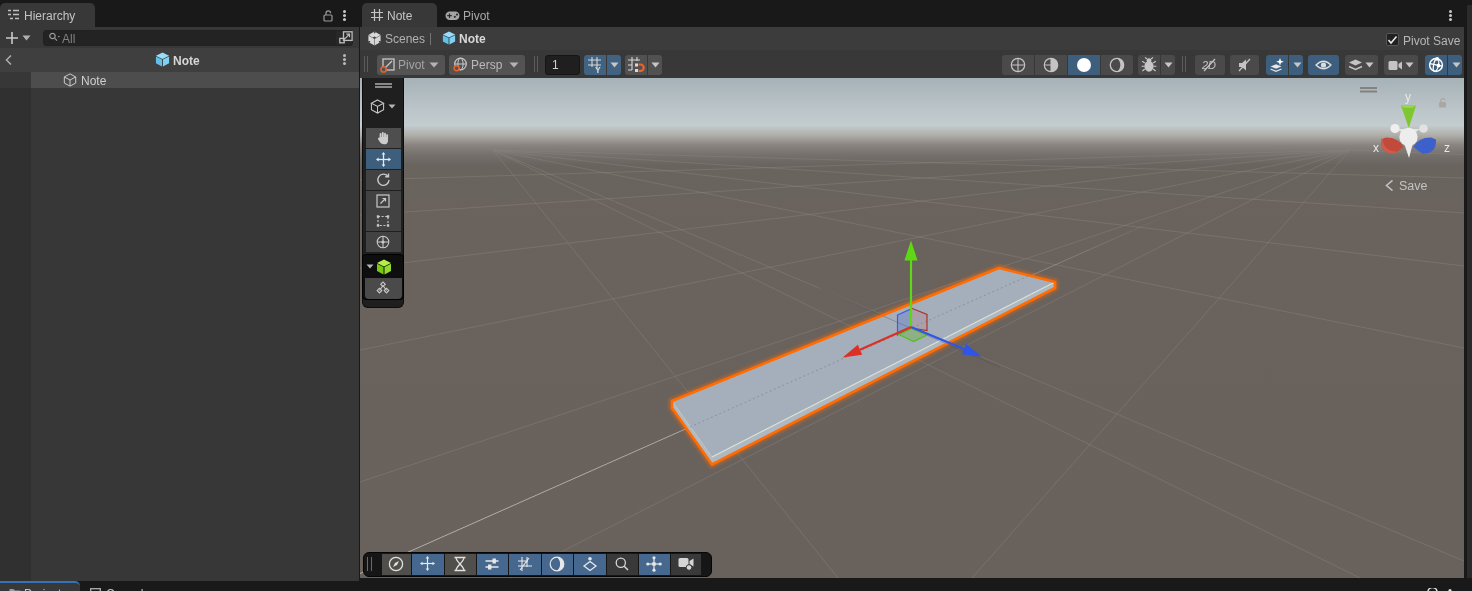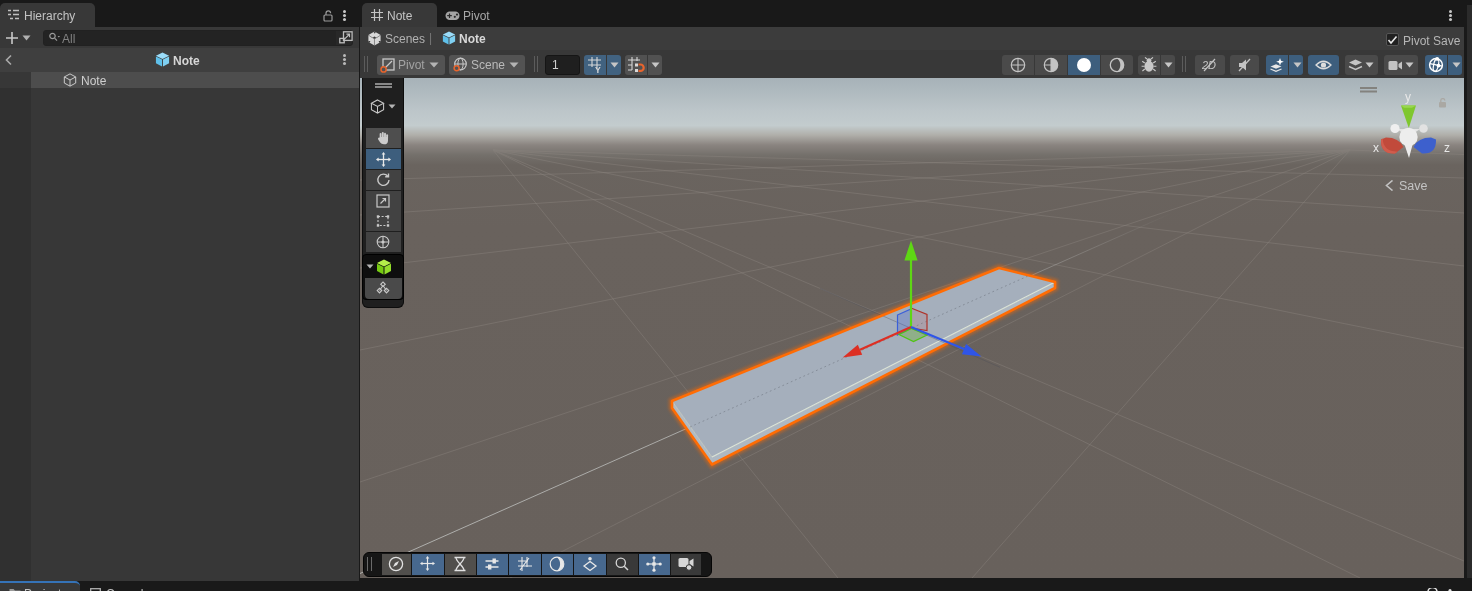--- a/index.html
+++ b/index.html
@@ -153,21 +153,21 @@
         <path d="M0.5 0.5 H9.5 L5 5.5 Z" fill="#b4b4b4"></path>
       </svg>
 
     <div class="abs" style="left:89px;top:55px;width:76px;height:20px;background:#535353;border-radius:3px;"></div>
     <svg class="abs" style="left:93px;top:57px" width="15" height="15" viewBox="0 0 15 15">
       <circle cx="7.5" cy="7" r="5.8" fill="none" stroke="#c8c8c8" stroke-width="1.2"></circle>
       <ellipse cx="7.5" cy="7" rx="2.6" ry="5.8" fill="none" stroke="#c8c8c8" stroke-width="1"></ellipse>
       <path d="M1.8 7 H13.2" stroke="#c8c8c8" stroke-width="1"></path>
       <circle cx="3.6" cy="11.2" r="2.5" fill="#535353" stroke="#e8642d" stroke-width="1.5"></circle>
     </svg>
-    <div class="abs txt" style="left:111px;top:59px;color:#bababa;">Scene</div>
+    <div class="abs txt" style="left:111px;top:59px;color:#bababa;">Persp</div>
     <svg class="abs" style="left:149px;top:62px" width="10" height="6" viewBox="0 0 10 6">
         <path d="M0.5 0.5 H9.5 L5 5.5 Z" fill="#b4b4b4"></path>
       </svg>
     <div class="abs" style="left:174px;top:56px;width:1px;height:16px;background:#5c5c5c;box-shadow:3px 0 0 #5c5c5c;"></div>
 
     <div class="abs" style="left:185px;top:55px;width:35px;height:20px;background:#1f1f1f;border-radius:3px;border:1px solid #151515;"></div>
     <div class="abs txt" style="left:192px;top:59px;color:#d2d2d2;">1</div>
 
     <div class="abs" style="left:224px;top:55px;width:22px;height:20px;background:#416280;border-radius:3px 0 0 3px;"></div>
     <div class="abs" style="left:247px;top:55px;width:14px;height:20px;background:#416280;border-radius:0 3px 3px 0;"></div>

